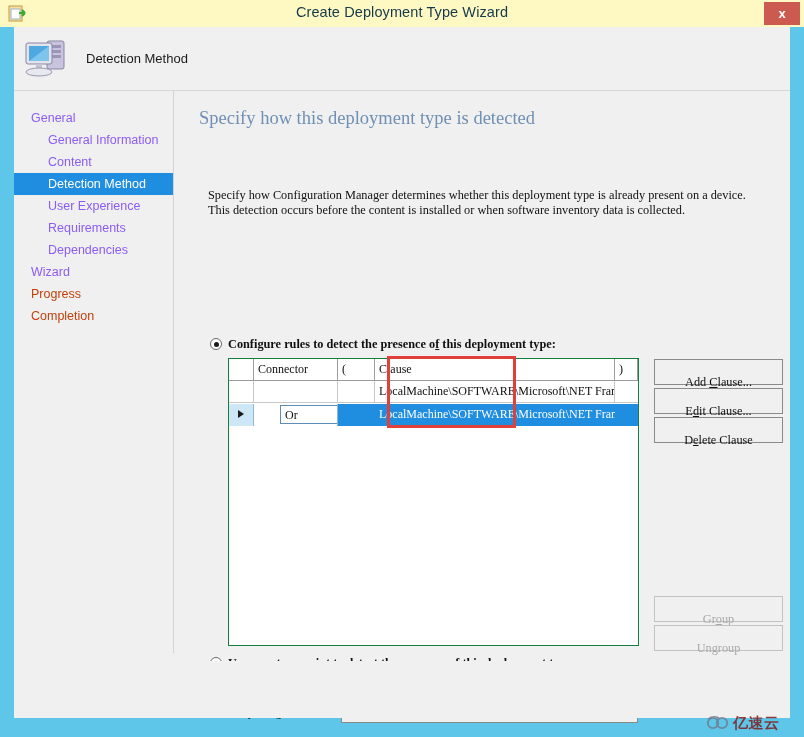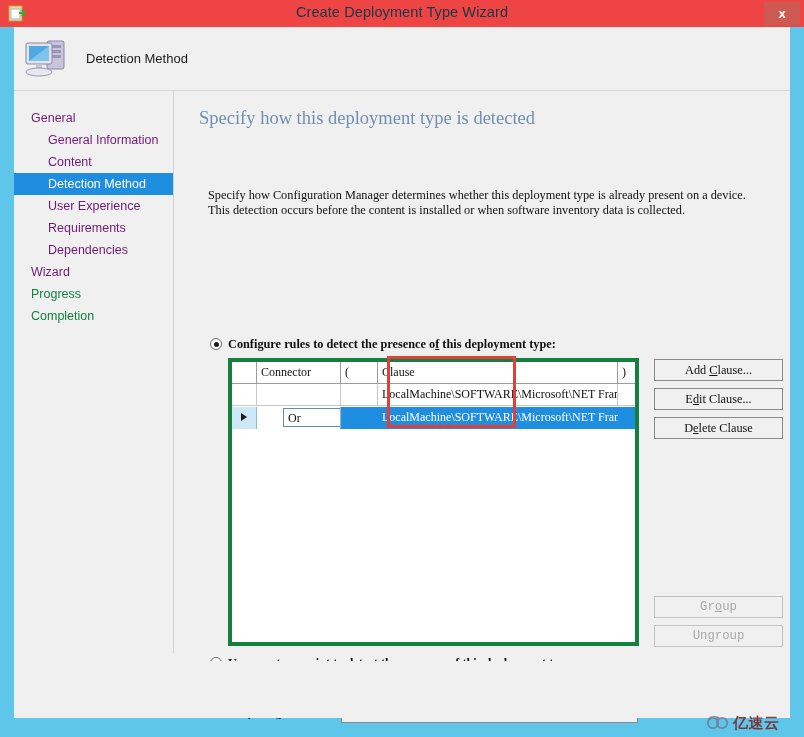--- a/index.html
+++ b/index.html
@@ -24,21 +24,21 @@
     background: #5ec6e8;
     box-sizing: border-box;
   }
 
   
   #titlebar {
     position: absolute;
     left: 0; top: 0;
     width: 804px;
     height: 27px;
-    background: #ef4444;
+    background: #fef9c3;
   }
   #title-icon {
     position: absolute;
     left: 8px; top: 4px;
     width: 20px; height: 19px;
   }
   #title-text {
     position: absolute;
     left: 0; top: 4px;
     width: 804px;
@@ -110,32 +110,32 @@
     width: 1px; height: 562px;
     background: #d3d3d3;
   }
   .nav-item {
     position: absolute;
     left: 0;
     width: 159px;
     height: 22px;
     line-height: 22px;
     font-size: 12.5px;
-    color: #701a75;
+    color: #8b5cf6;
     white-space: nowrap;
     cursor: default;
     box-sizing: border-box;
   }
   .nav-level-0 { padding-left: 17px; }
   .nav-level-1 { padding-left: 34px; }
   .nav-item.selected {
     background: #1f8de0;
     color: #ffffff;
   }
-  .nav-item.disabled { color: #15803d; }
+  .nav-item.disabled { color: #c2410c; }
 
   
   #main {
     position: absolute;
     left: 160px; top: 0;
     width: 616px;
     height: 627px;
   }
   #page-heading {
     position: absolute;
@@ -195,21 +195,21 @@
   }
   .acc { text-decoration: underline; }
 
   
   #rules-box {
     position: absolute;
     left: 54px; top: 267px;
     width: 411px;
     height: 288px;
     background: #ffffff;
-    border: 4px solid #15803d;
+    border: 1px solid #15803d;
     box-sizing: border-box;
     overflow: hidden;
   }
   .grid-row {
     position: absolute;
     left: 0;
     width: 409px;
     height: 22px;
     box-sizing: border-box;
   }
@@ -288,29 +288,28 @@
     left: 480px;
     width: 129px;
     height: 22px;
     background: #f0f0f0;
     border: 1px solid #8a8a8a;
     box-sizing: border-box;
     font-family: "Liberation Serif", serif;
     font-size: 12.3px;
     color: #101010;
     cursor: pointer;
-    padding: 0;
+    padding: 12px;
     line-height: 20px;
     text-align: center;
   }
   .side-btn.disabled {
     color: #a9a9a9;
     border-color: #c2c2c2;
     cursor: default;
-    font-family: Liberation Mono, monospace;
   }
   #btn-add-clause    { top: 268px; }
   #btn-edit-clause   { top: 297px; }
   #btn-delete-clause { top: 326px; }
   #btn-group         { top: 505px; }
   #btn-ungroup       { top: 534px; }
   #btn-script-edit   { top: 584px; }
 
   
   .field-label {

